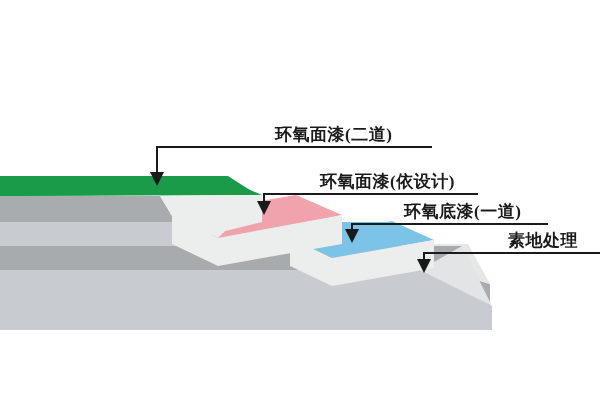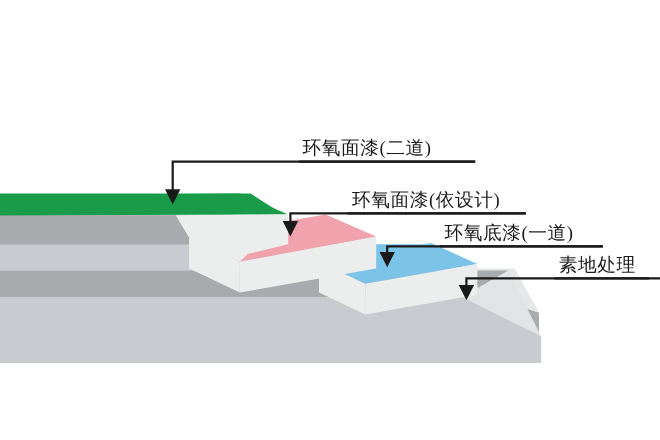--- a/index.html
+++ b/index.html
@@ -22,21 +22,21 @@
     top: 0;
     width: 600px;
     height: 400px;
     display: block;
   }
   .callout-label {
     position: absolute;
     white-space: nowrap;
     font-family: "Liberation Serif", "DejaVu Serif", serif;
     font-size: 17px;
-    font-weight: 400;
+    font-weight: 700;
     color: #1a1a1a;
     letter-spacing: 0.5px;
     line-height: 1;
   }
   #label-topcoat  { left: 275px; top: 126px; }
   #label-putty    { left: 320px; top: 173px; }
   #label-primer   { left: 404px; top: 203px; text-align: center; }
   #label-substrate{ left: 508px; top: 232px; }
 </style>
 </head>

